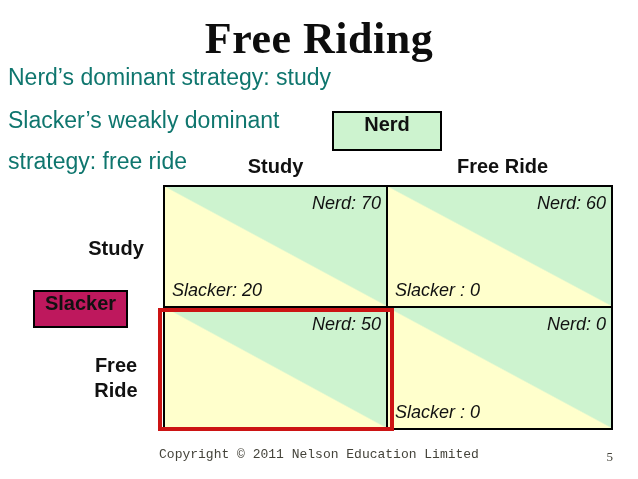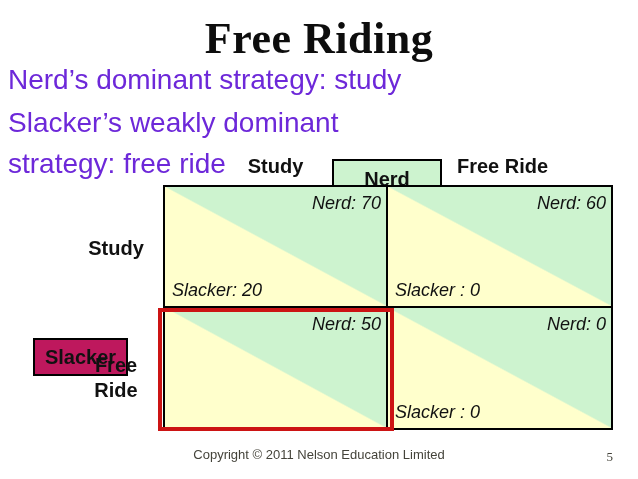--- a/index.html
+++ b/index.html
@@ -21,37 +21,36 @@
     text-align: center;
     font-family: "Liberation Serif", "DejaVu Serif", serif;
     font-weight: bold;
     font-size: 44px;
     letter-spacing: 0.5px;
     color: #0d0d0d;
   }
   .note {
     position: absolute;
     left: 8px;
-    font-size: 28px;
-    color: #6d28d9;
+    font-size: 23px;
+    color: #0f766e;
     white-space: nowrap;
   }
   .note-1 { top: 64px; }
   .note-2 { top: 107px; }
   .note-3 { top: 148px; }
 
   .player-box {
     position: absolute;
     display: flex;
-    align-items: center;
+    align-items: flex-start;
     justify-content: center;
     border: 2px solid #000;
     font-weight: bold;
     font-size: 20px;
-    margin-top: 48px;
   }
   .nerd-box {
     left: 332px; top: 111px;
     width: 110px; height: 40px;
     background: #cdf3cf;
   }
   .slacker-box {
     left: 33px; top: 290px;
     width: 95px; height: 38px;
     background: #be185d;
@@ -105,21 +104,21 @@
     border: 4px solid #cc1414;
     pointer-events: none;
   }
 
   .footer-copyright {
     position: absolute;
     top: 447px;
     left: 0;
     width: 100%;
     text-align: center;
-    font-family: Liberation Sans, sans-serif;
+    font-family: Liberation Mono, monospace;
     font-size: 13px;
     color: #44433a;
   }
   .page-number {
     position: absolute;
     top: 449px;
     right: 25px;
     font-family: "Liberation Serif", "DejaVu Serif", serif;
     font-size: 13px;
     color: #44433a;

